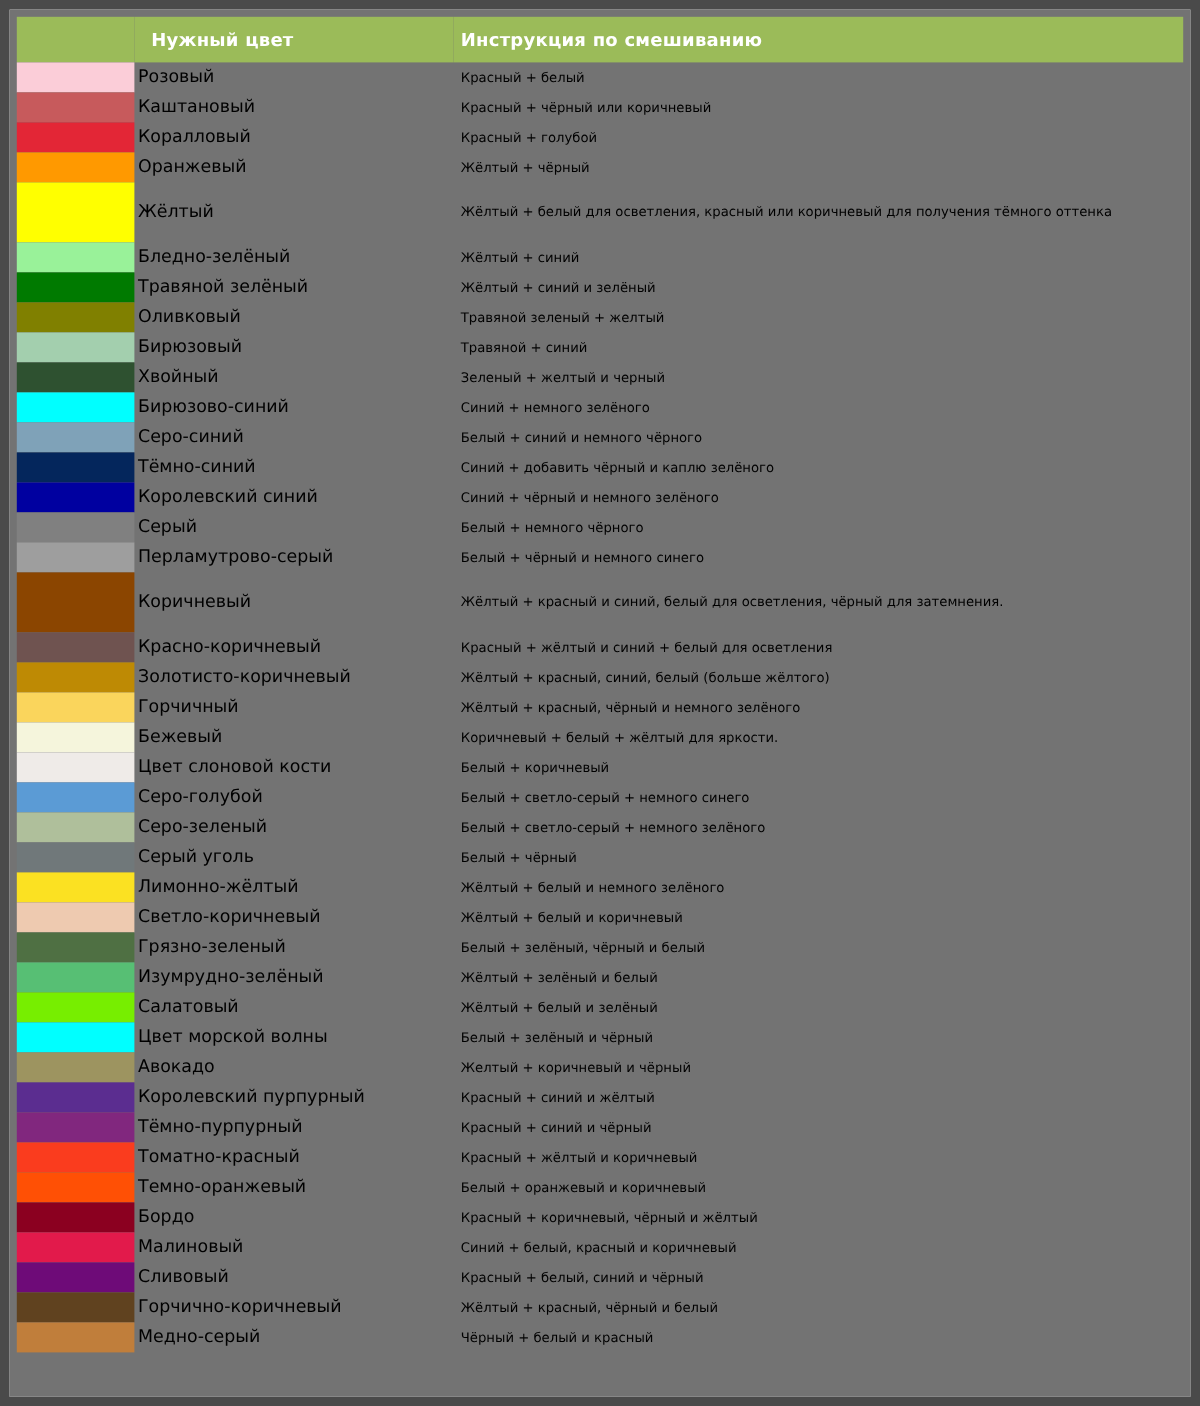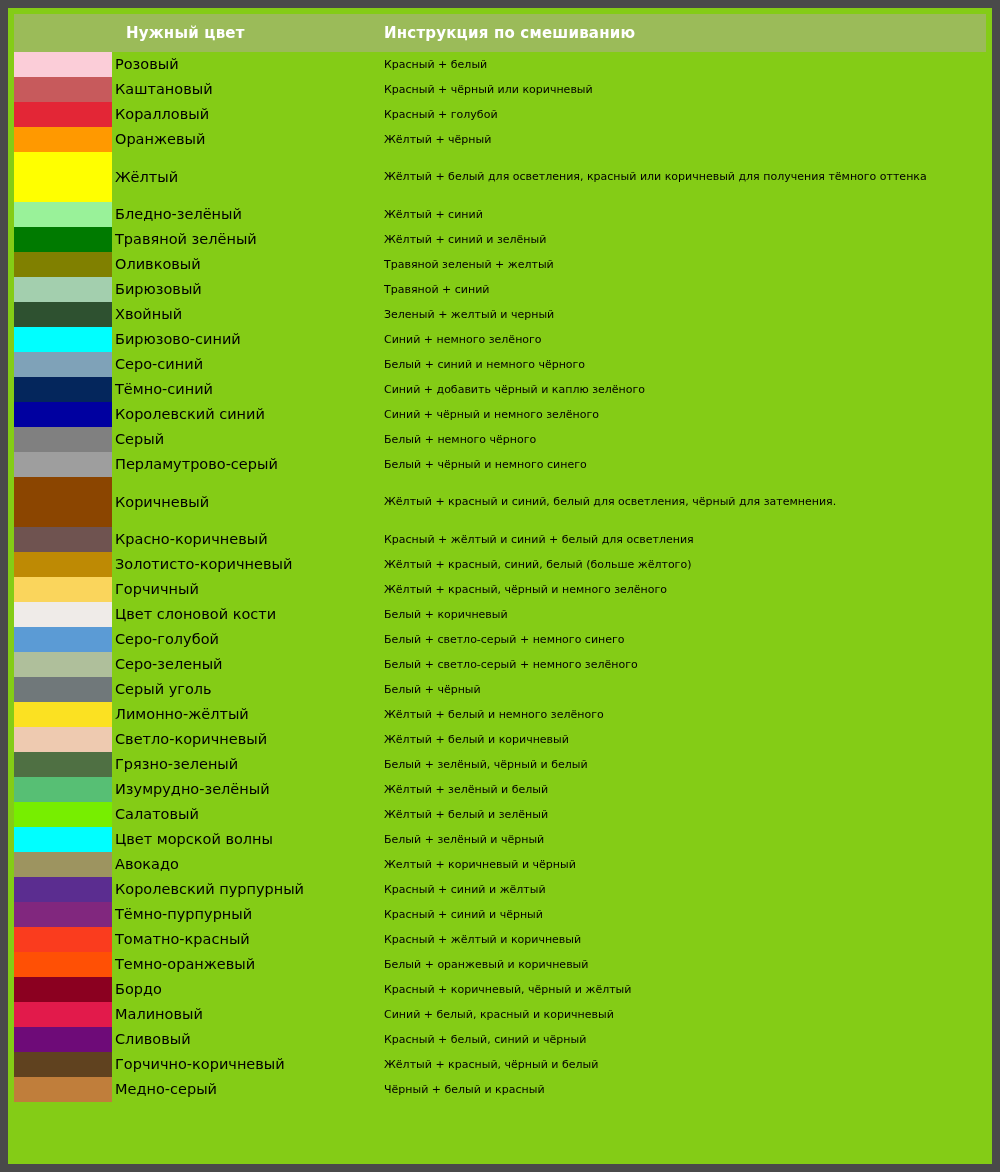--- a/index.html
+++ b/index.html
@@ -18,21 +18,21 @@
     width: 1000px;
     height: 1172px;
     box-sizing: border-box;
     border: 8px solid #4a4a4a;
     background: #ffffff;
   }
   .inner {
     position: relative;
     width: 100%;
     height: 100%;
-    background: #84cc16;
+    background: #737373;
     padding-top: 6px;
     box-sizing: border-box;
   }
   .table {
     width: 952px;
     margin: 0 auto;
     border-collapse: collapse;
     table-layout: fixed;
   }
   .thead-row {
@@ -238,20 +238,27 @@
           </tr>
           <tr>
             <td class="swatch-cell">
               <span class="swatch" style="background: rgb(250, 213, 92);"></span>
             </td>
             <td class="name-cell">Горчичный</td>
             <td class="instr-cell">Жёлтый + красный, чёрный и немного зелёного</td>
           </tr>
           <tr>
             <td class="swatch-cell">
+              <span class="swatch" style="background: rgb(245, 245, 220);"></span>
+            </td>
+            <td class="name-cell">Бежевый</td>
+            <td class="instr-cell">Коричневый + белый + жёлтый для яркости.</td>
+          </tr>
+          <tr>
+            <td class="swatch-cell">
               <span class="swatch" style="background: rgb(239, 235, 232);"></span>
             </td>
             <td class="name-cell">Цвет слоновой кости</td>
             <td class="instr-cell">Белый + коричневый</td>
           </tr>
           <tr>
             <td class="swatch-cell">
               <span class="swatch" style="background: rgb(91, 155, 213);"></span>
             </td>
             <td class="name-cell">Серо-голубой</td>

